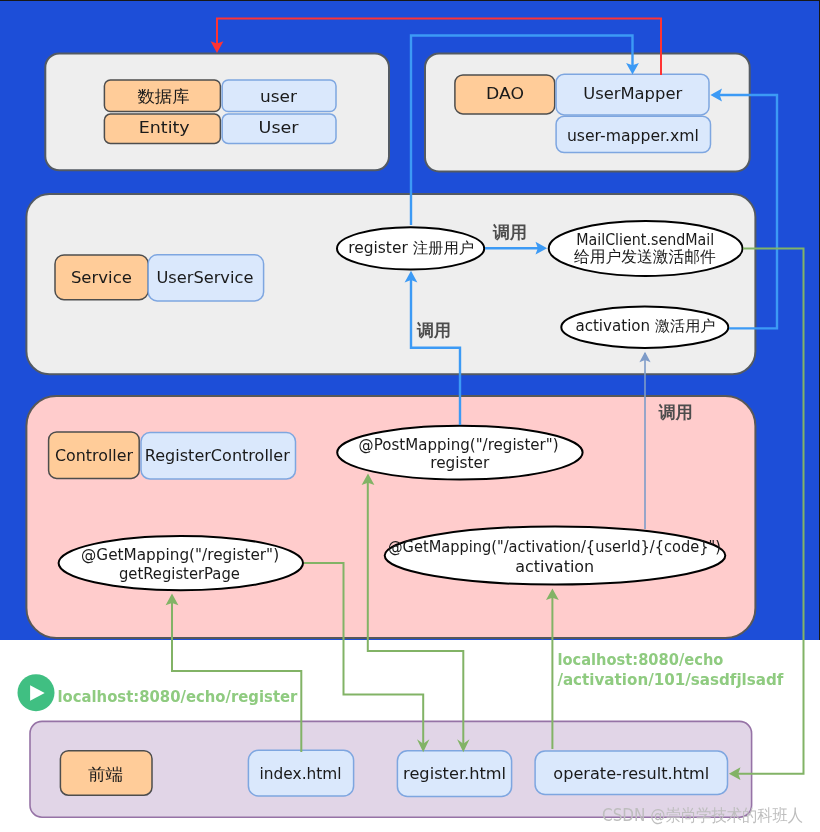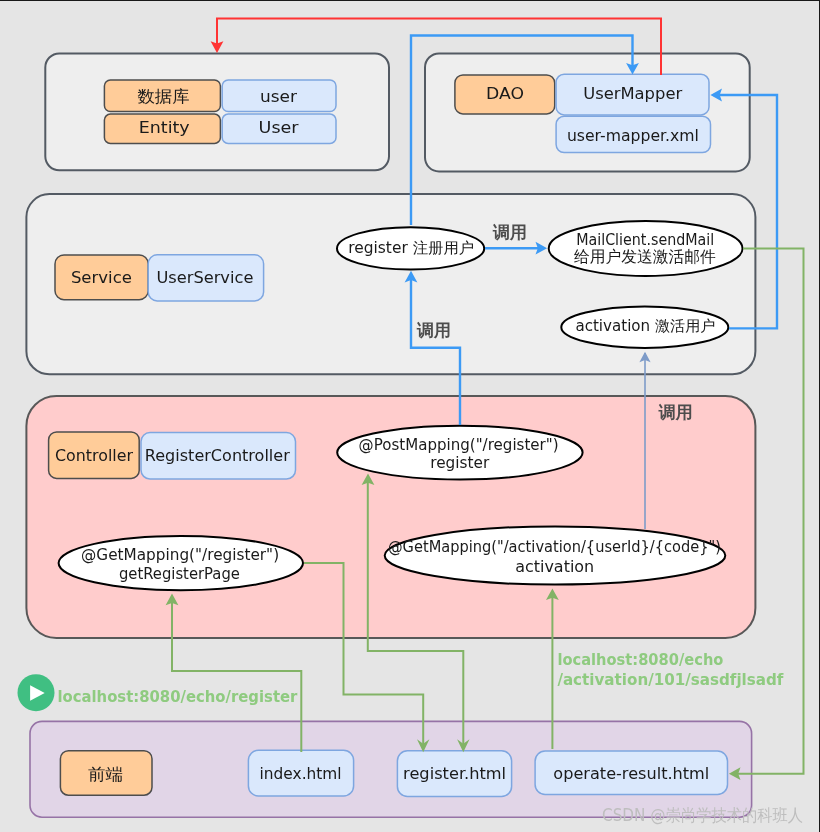--- a/index.html
+++ b/index.html
@@ -1,19 +1,19 @@
 <!DOCTYPE html>
 <html><head>
 <meta charset="utf-8">
 <title>Spring MVC Echo Register Flow Diagram</title>
 <style>
   html,body{margin:0;padding:0;background:#ffffff;}
   body{width:820px;height:832px;overflow:hidden;
        font-family:"DejaVu Sans", sans-serif;}
-  #stage{position:relative;width:820px;height:832px;background:#e5e5e5;
+  #stage{position:relative;width:820px;height:640px;background:#1d4ed8;
          box-sizing:border-box;border-top:1.3px solid #181818;border-right:1.3px solid #181818;}
   svg{display:block;}
   .grp-fill-grey{fill:#EEEEEE;stroke:#535A63;stroke-width:2;}
   .grp-fill-pink{fill:#FFCCCC;stroke:#585858;stroke-width:2;}
   .grp-fill-purple{fill:#E1D5E7;stroke:#9673A6;stroke-width:1.6;}
   .bx-orange{fill:#FFCC99;stroke:#4D4D4D;stroke-width:1.5;}
   .bx-blue{fill:#DAE8FC;stroke:#7EA6E0;stroke-width:1.5;}
   .ell{fill:#FFFFFF;stroke:#000000;stroke-width:2;}
   .t{font-family:"DejaVu Sans", sans-serif;fill:#1a1a1a;text-anchor:middle;
      dominant-baseline:middle;}

